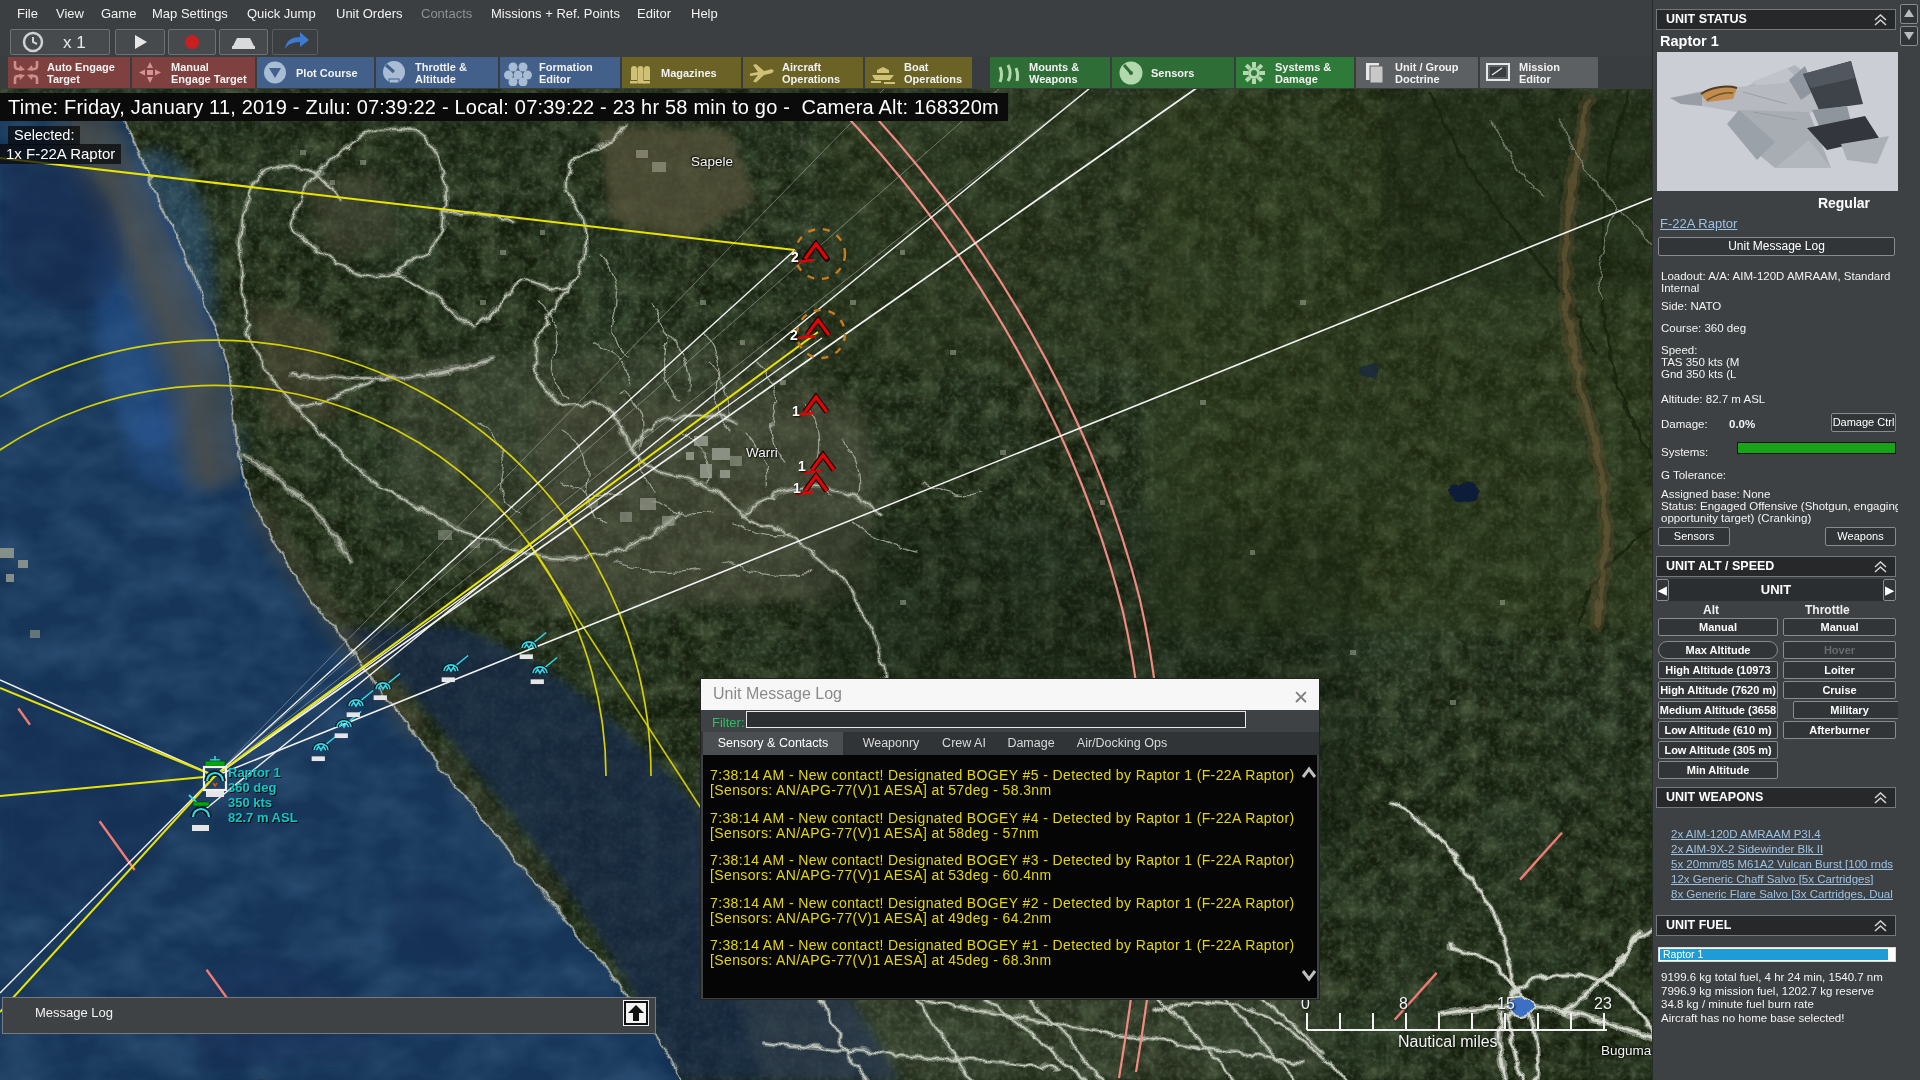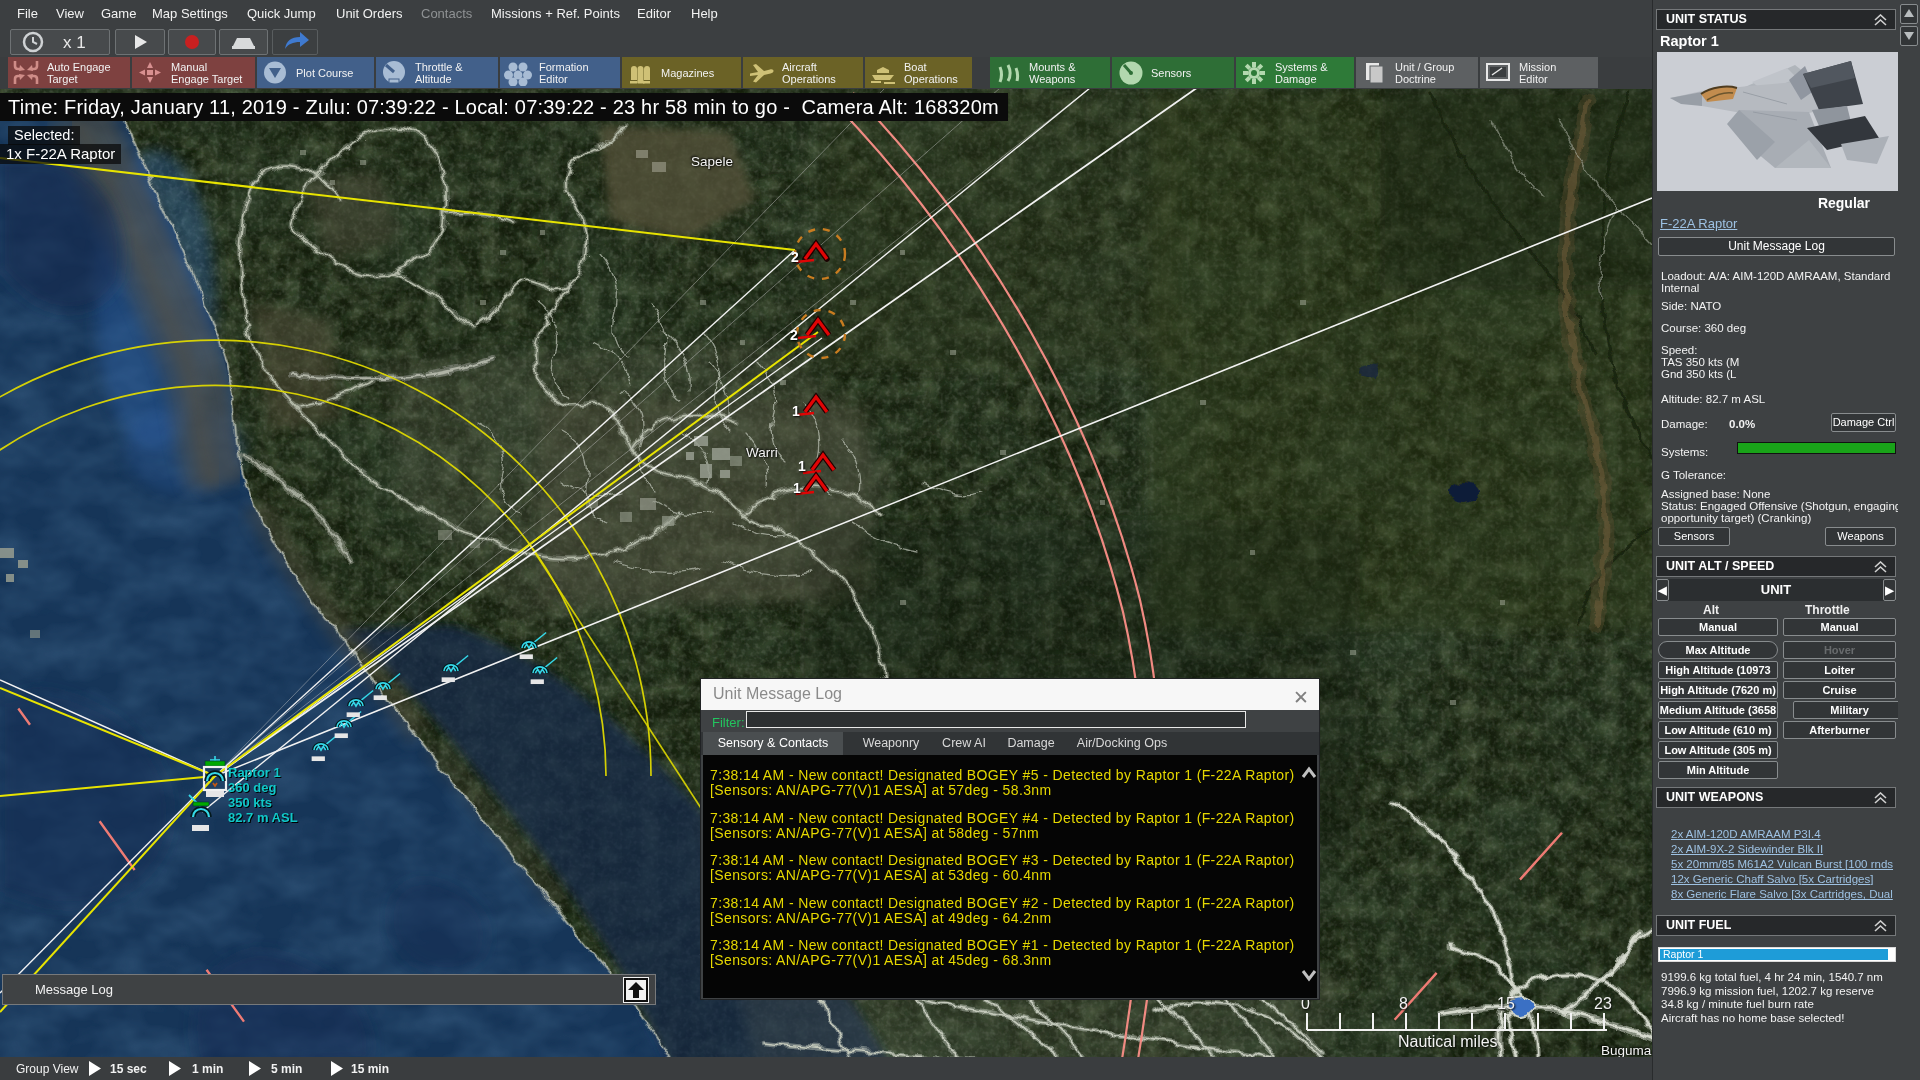--- a/index.html
+++ b/index.html
@@ -7,40 +7,40 @@
     font-family:"Liberation Sans", sans-serif; }
   #stage { position:absolute; left:0; top:0; width:1920px; height:1080px; }
   .abs { position:absolute; }
   
   #menubar { left:0; top:0; width:1652px; height:27px; background:#3c3f41; color:#f2f2f2;
     font-size:13px; }
   #menubar span { position:absolute; top:6px; }
   #toolrow { left:0; top:27px; width:1652px; height:30px; background:#3c3f41; }
   .tbtn { position:absolute; top:2px; height:26px; background:#474a4c; border:1px solid #6e7274; border-radius:2px; }
   #ribbon { left:0; top:57px; width:1652px; height:32px; background:#3a3d3f; }
-  .rbtn { position:absolute; top:0; height:31px; color:#f2f2f2; font-size:11px; font-weight:normal; line-height:12px; }
+  .rbtn { position:absolute; top:0; height:31px; color:#f2f2f2; font-size:11px; font-weight:bold; line-height:12px; }
   .rbtn .ic { position:absolute; left:4px; top:2px; width:28px; height:27px; }
   .rbtn .tx { position:absolute; left:39px; top:50%; transform:translateY(-50%); }
   #timebar { left:0; top:93px; width:1008px; height:28px; background:#0b0b0b; color:#fff;
     font-size:20px; letter-spacing:0.2px; line-height:28px; padding-left:8px; white-space:nowrap; }
   .selbox { background:rgba(8,8,8,0.72); color:#fff; font-size:13px; padding:1px 6px 2px 6px; white-space:nowrap; }
   
   #dlg { left:700px; top:678px; width:620px; height:322px; background:#3f4244; border:1px solid #202224; }
   #dlg .title { position:absolute; left:0; top:0; width:618px; height:31px; background:#f7f7f7; color:#8a8a8a; font-size:16px; line-height:30px; padding-left:12px; }
   #dlg .close { position:absolute; right:10px; top:4px; color:#808080; font-size:19px; }
   #dlg .filterlbl { position:absolute; left:11px; top:36px; color:#22c55e; font-size:13px; }
   #dlg .filter { position:absolute; left:45px; top:32px; width:500px; height:17px; background:#2c2f31; border:1px solid #e8e8e8; }
   #dlg .tabs { position:absolute; left:0px; top:53px; width:618px; height:23px; background:#313436; }
   #dlg .tab { position:absolute; top:0; height:23px; color:#d8d8d8; font-size:12.5px; line-height:23px; text-align:center; }
   #dlg .tab.act { background:#4a4e50; color:#fff; }
   #dlg .log { position:absolute; left:2px; top:76px; width:600px; height:243px; background:#050505; color:#e6d800; font-size:14px; letter-spacing:0.38px; }
   #dlg .log p { position:absolute; left:7px; line-height:14.5px; white-space:pre; }
   #dlg .sb { position:absolute; right:2px; top:76px; width:16px; height:243px; background:#050505; color:#c8c8c8; }
   
-  #msgbar { left:2px; top:974px; width:654px; height:31px; background:#3f4244; border:1px solid #77797b; color:#f2f2f2; font-size:13px; line-height:29px; padding-left:32px; }
+  #msgbar { left:2px; top:997px; width:654px; height:37px; background:#3f4244; border:1px solid #77797b; color:#f2f2f2; font-size:13px; line-height:29px; padding-left:32px; }
   #groupbar { left:0; top:1057px; width:1920px; height:23px; background:#3a3d3f; color:#f2f2f2; font-size:12px; }
   
   #sidebar { left:1652px; top:0; width:246px; height:1080px; background:#3e4143; color:#f0f0f0; overflow:hidden; border-left:1px solid #292b2d; }
   #sbscroll { left:1898px; top:0; width:22px; height:1080px; background:#3e4143; }
   .ph { position:absolute; left:3px; width:240px; height:21px; background:#26282a; border:1px solid #75787a; color:#fff; font-weight:bold; font-size:12.5px; line-height:19px; padding-left:9px; }
   .sbtn { position:absolute; background:#323537; border:1px solid #888c8e; border-radius:2px; color:#fff; font-size:11px; font-weight:bold; text-align:center; }
   .stext { position:absolute; color:#f2f2f2; font-size:11.5px; white-space:nowrap; }
   .slink { position:absolute; color:#9dc1e2; font-size:11.5px; text-decoration:underline; }
 </style>
 </head>
@@ -712,39 +712,20 @@
       </svg>
     </div>
   </div>
   <div class="abs" id="msgbar">Message Log
     <svg width="26" height="26" style="position:absolute;right:6px;top:2px;">
       <rect x="0" y="0" width="26" height="26" fill="#f2f2f2"></rect>
       <rect x="2" y="2" width="22" height="22" fill="none" stroke="#111" stroke-width="2"></rect>
       <path d="M13 5 L21 13 L16 13 L16 21 L10 21 L10 13 L5 13 Z" fill="#111"></path>
     </svg>
   </div>
-  <div class="abs" id="groupbar">
-    <span class="abs" style="left:16px;top:5px;">Group View</span>
-    <svg class="abs" style="left:86px;top:3px;" width="18" height="17">
-        <path d="M3 1 L15 8.5 L3 16 Z" fill="#fff"></path>
-      </svg>
-    <span class="abs" style="left:110px;top:5px;font-weight:bold;">15 sec</span>
-    <svg class="abs" style="left:166px;top:3px;" width="18" height="17">
-        <path d="M3 1 L15 8.5 L3 16 Z" fill="#fff"></path>
-      </svg>
-    <span class="abs" style="left:192px;top:5px;font-weight:bold;">1 min</span>
-    <svg class="abs" style="left:246px;top:3px;" width="18" height="17">
-        <path d="M3 1 L15 8.5 L3 16 Z" fill="#fff"></path>
-      </svg>
-    <span class="abs" style="left:271px;top:5px;font-weight:bold;">5 min</span>
-    <svg class="abs" style="left:328px;top:3px;" width="18" height="17">
-        <path d="M3 1 L15 8.5 L3 16 Z" fill="#fff"></path>
-      </svg>
-    <span class="abs" style="left:351px;top:5px;font-weight:bold;">15 min</span>
-  </div>
   <div class="abs" id="sidebar">
     <div class="ph" style="top:9px;">UNIT STATUS<svg width="13" height="12" style="position:absolute;right:8px;top:4px;">
           <path d="M1 6 L6.5 1 L12 6 M1 11 L6.5 6 L12 11" stroke="#d0d0d0" stroke-width="1.6" fill="none"></path>
         </svg></div>
     <div class="abs" style="left:7px;top:33px;font-size:14.5px;font-weight:bold;color:#fff;">Raptor 1</div>
     <svg class="abs" style="left:4px;top:52px;" width="242" height="139" viewBox="0 0 242 139">
       <rect width="242" height="139" fill="#cbced4"></rect>
 
       <path d="M72,42 L138,13 L162,32 L118,50 Z" fill="#b0b5bb"></path>
       <path d="M95,30 L130,16 L140,26 L108,40 Z" fill="#c0c4ca"></path>

